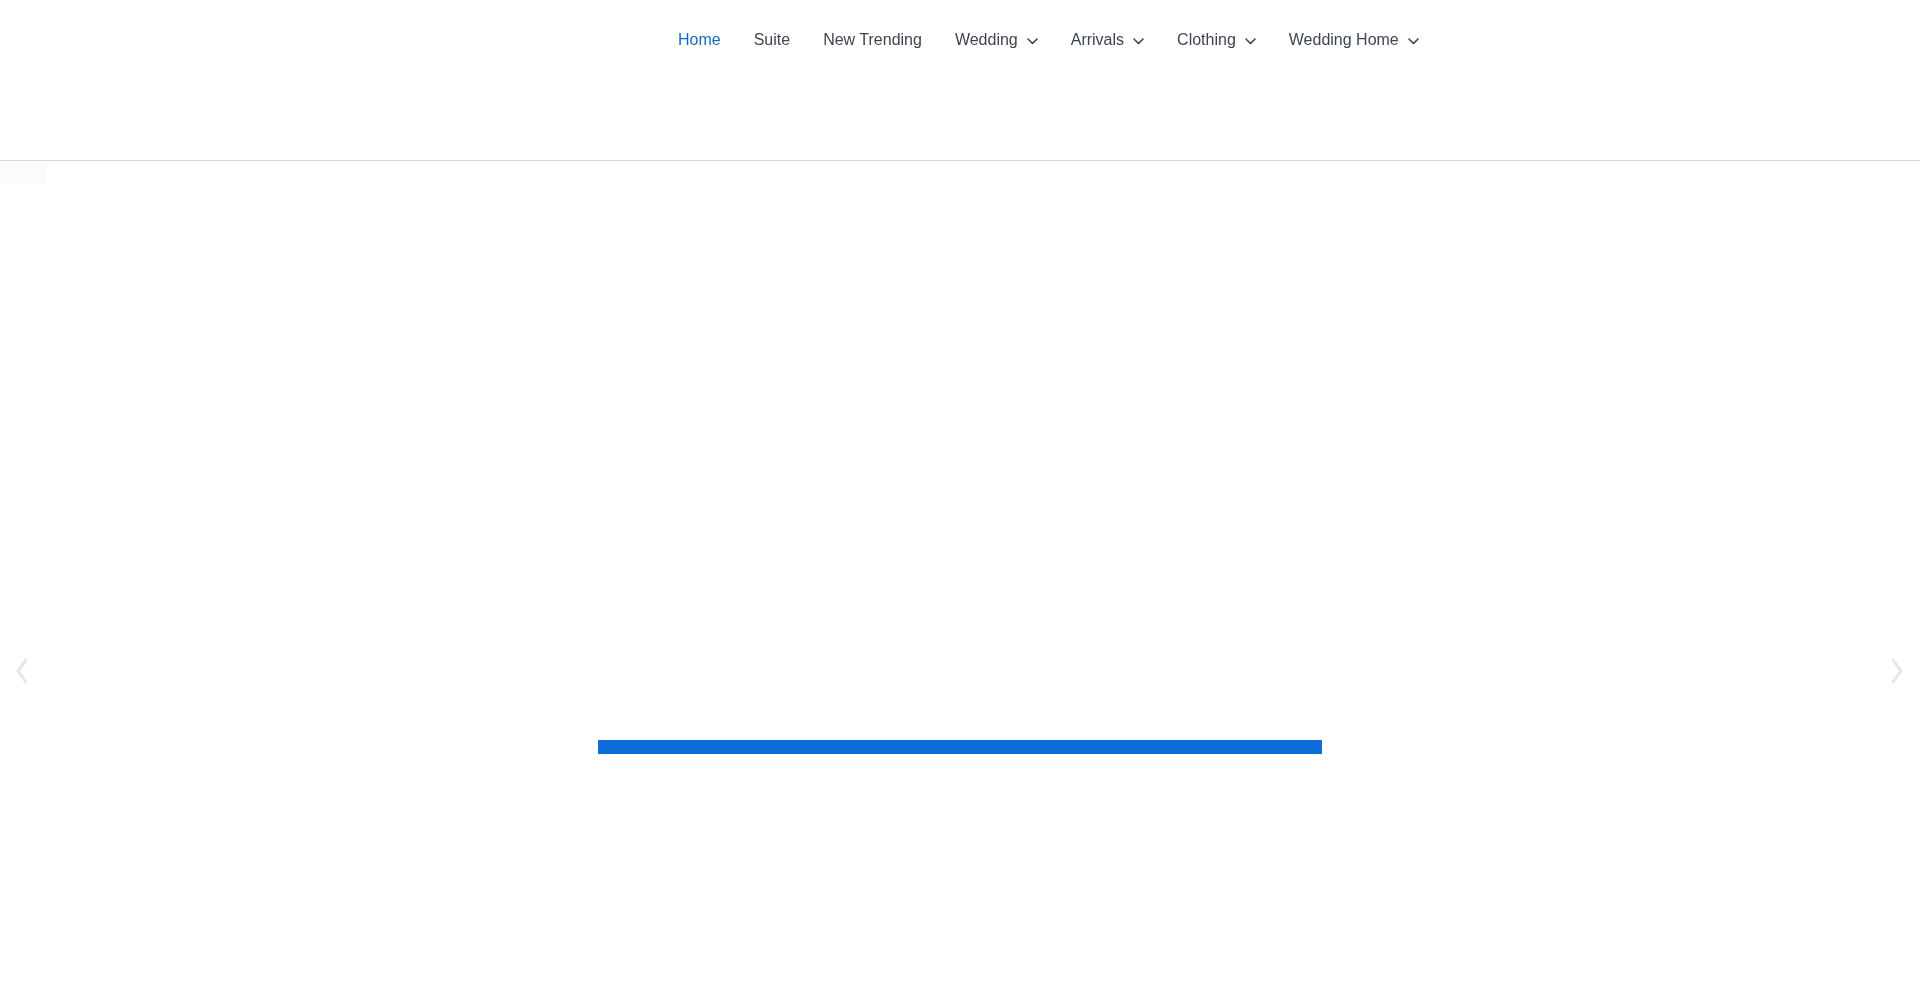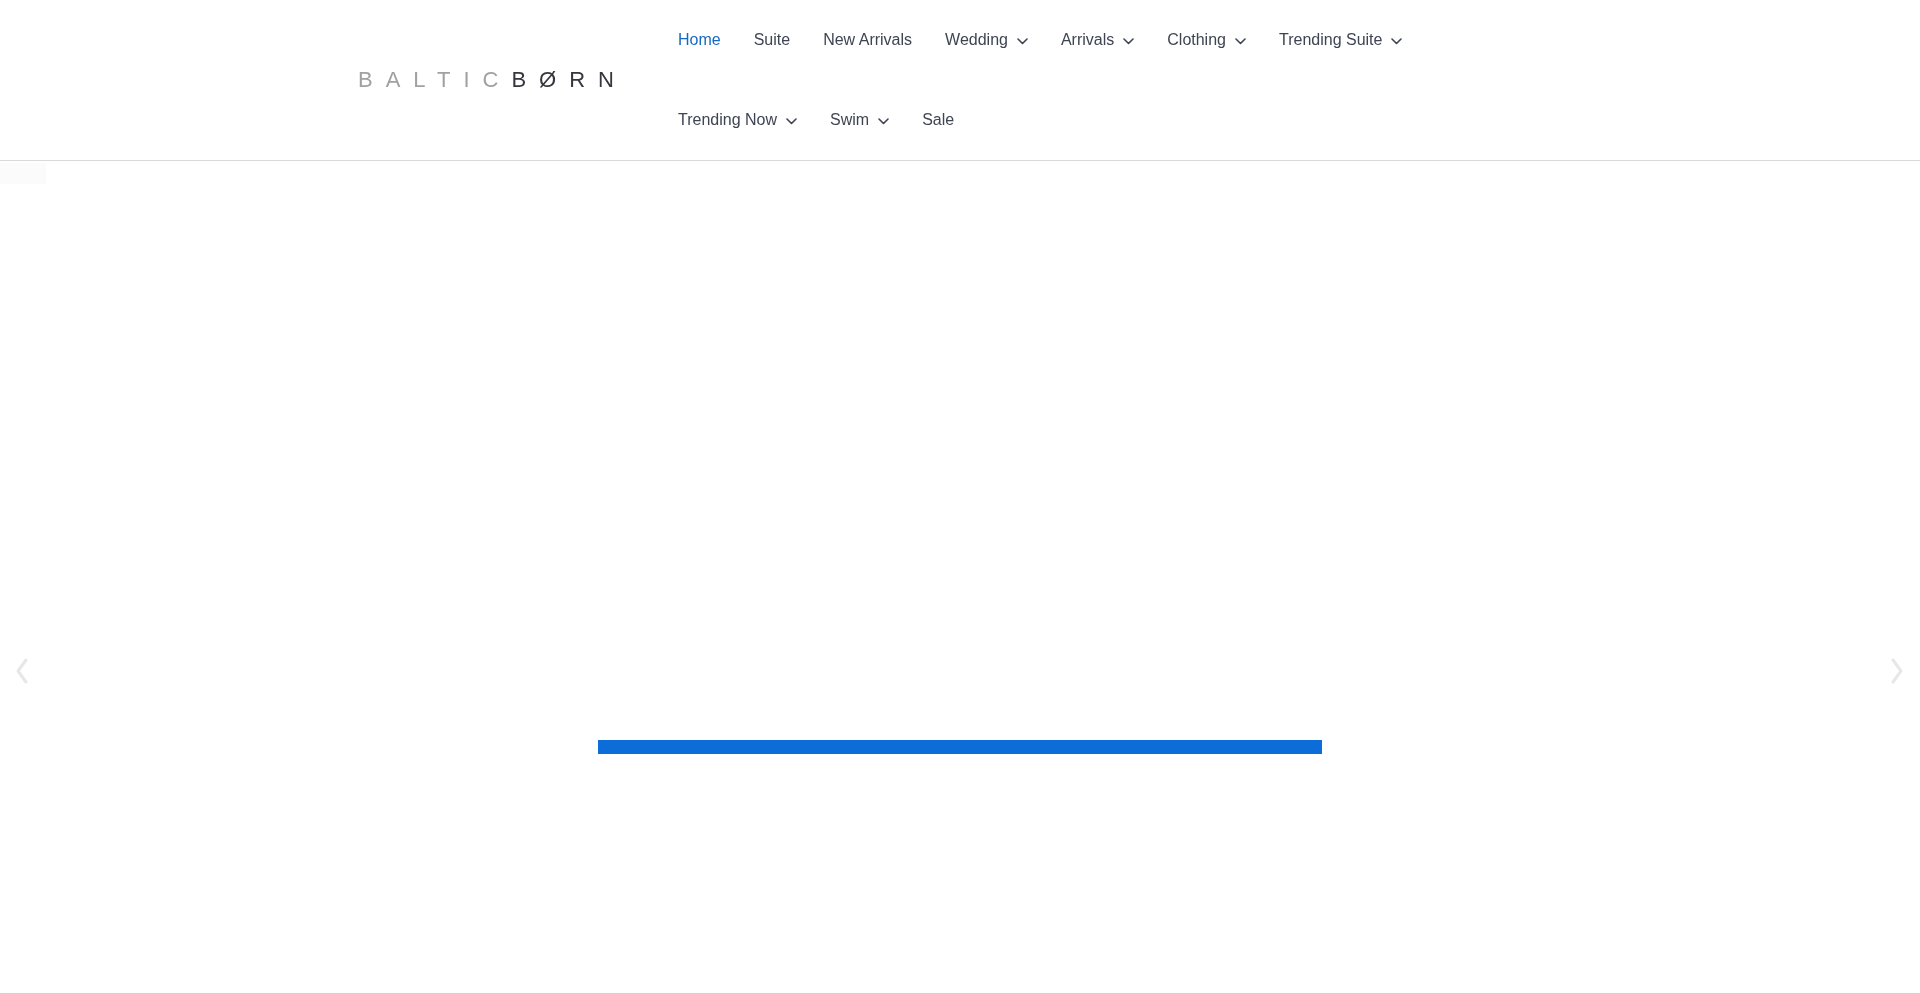--- a/index.html
+++ b/index.html
@@ -36,75 +36,54 @@
   .carousel-arrow svg{display:block;}
   .carousel-prev{left:14px;}
   .carousel-next{left:1889px;}
   .progress-bar{position:absolute;left:598px;top:579px;width:724px;height:14px;
     background:var(--progress);}
 </style>
 </head>
 <body>
 
 <header class="site-header">
-  <a class="logo" aria-label="Baltic Born home">
-    <span class="lt">BALTIC</span>
-      <span class="dk">BØRN</span>
-  </a>
   <nav class="main-nav">
     <ul class="nav-row" id="nav-row-primary">
         <li class="nav-item active">
           <span class="nav-label">Home</span>
         </li>
         <li class="nav-item">
           <span class="nav-label">Suite</span>
         </li>
         <li class="nav-item">
-          <span class="nav-label">New Arrivals</span>
+          <span class="nav-label">New Trending</span>
         </li>
         <li class="nav-item">
           <span class="nav-label">Wedding</span>
           <svg class="nav-caret" width="11" height="7" viewBox="0 0 11 7">
             <path d="M1 1 L5.5 5.5 L10 1" fill="none" stroke="currentColor" stroke-width="1.6" stroke-linecap="round" stroke-linejoin="round"></path>
           </svg>
         </li>
         <li class="nav-item">
           <span class="nav-label">Arrivals</span>
           <svg class="nav-caret" width="11" height="7" viewBox="0 0 11 7">
             <path d="M1 1 L5.5 5.5 L10 1" fill="none" stroke="currentColor" stroke-width="1.6" stroke-linecap="round" stroke-linejoin="round"></path>
           </svg>
         </li>
         <li class="nav-item">
           <span class="nav-label">Clothing</span>
           <svg class="nav-caret" width="11" height="7" viewBox="0 0 11 7">
             <path d="M1 1 L5.5 5.5 L10 1" fill="none" stroke="currentColor" stroke-width="1.6" stroke-linecap="round" stroke-linejoin="round"></path>
           </svg>
         </li>
         <li class="nav-item">
-          <span class="nav-label">Trending Suite</span>
+          <span class="nav-label">Wedding Home</span>
           <svg class="nav-caret" width="11" height="7" viewBox="0 0 11 7">
             <path d="M1 1 L5.5 5.5 L10 1" fill="none" stroke="currentColor" stroke-width="1.6" stroke-linecap="round" stroke-linejoin="round"></path>
           </svg>
-        </li>
-      </ul>
-    <ul class="nav-row" id="nav-row-secondary">
-        <li class="nav-item">
-          <span class="nav-label">Trending Now</span>
-          <svg class="nav-caret" width="11" height="7" viewBox="0 0 11 7">
-            <path d="M1 1 L5.5 5.5 L10 1" fill="none" stroke="currentColor" stroke-width="1.6" stroke-linecap="round" stroke-linejoin="round"></path>
-          </svg>
-        </li>
-        <li class="nav-item">
-          <span class="nav-label">Swim</span>
-          <svg class="nav-caret" width="11" height="7" viewBox="0 0 11 7">
-            <path d="M1 1 L5.5 5.5 L10 1" fill="none" stroke="currentColor" stroke-width="1.6" stroke-linecap="round" stroke-linejoin="round"></path>
-          </svg>
-        </li>
-        <li class="nav-item">
-          <span class="nav-label">Sale</span>
         </li>
       </ul>
   </nav>
 </header>
 
 <main class="hero">
   <div class="remnant"></div>
 
   <button class="carousel-arrow carousel-prev" aria-label="Previous slide">
     <svg width="16" height="28" viewBox="0 0 16 28">

